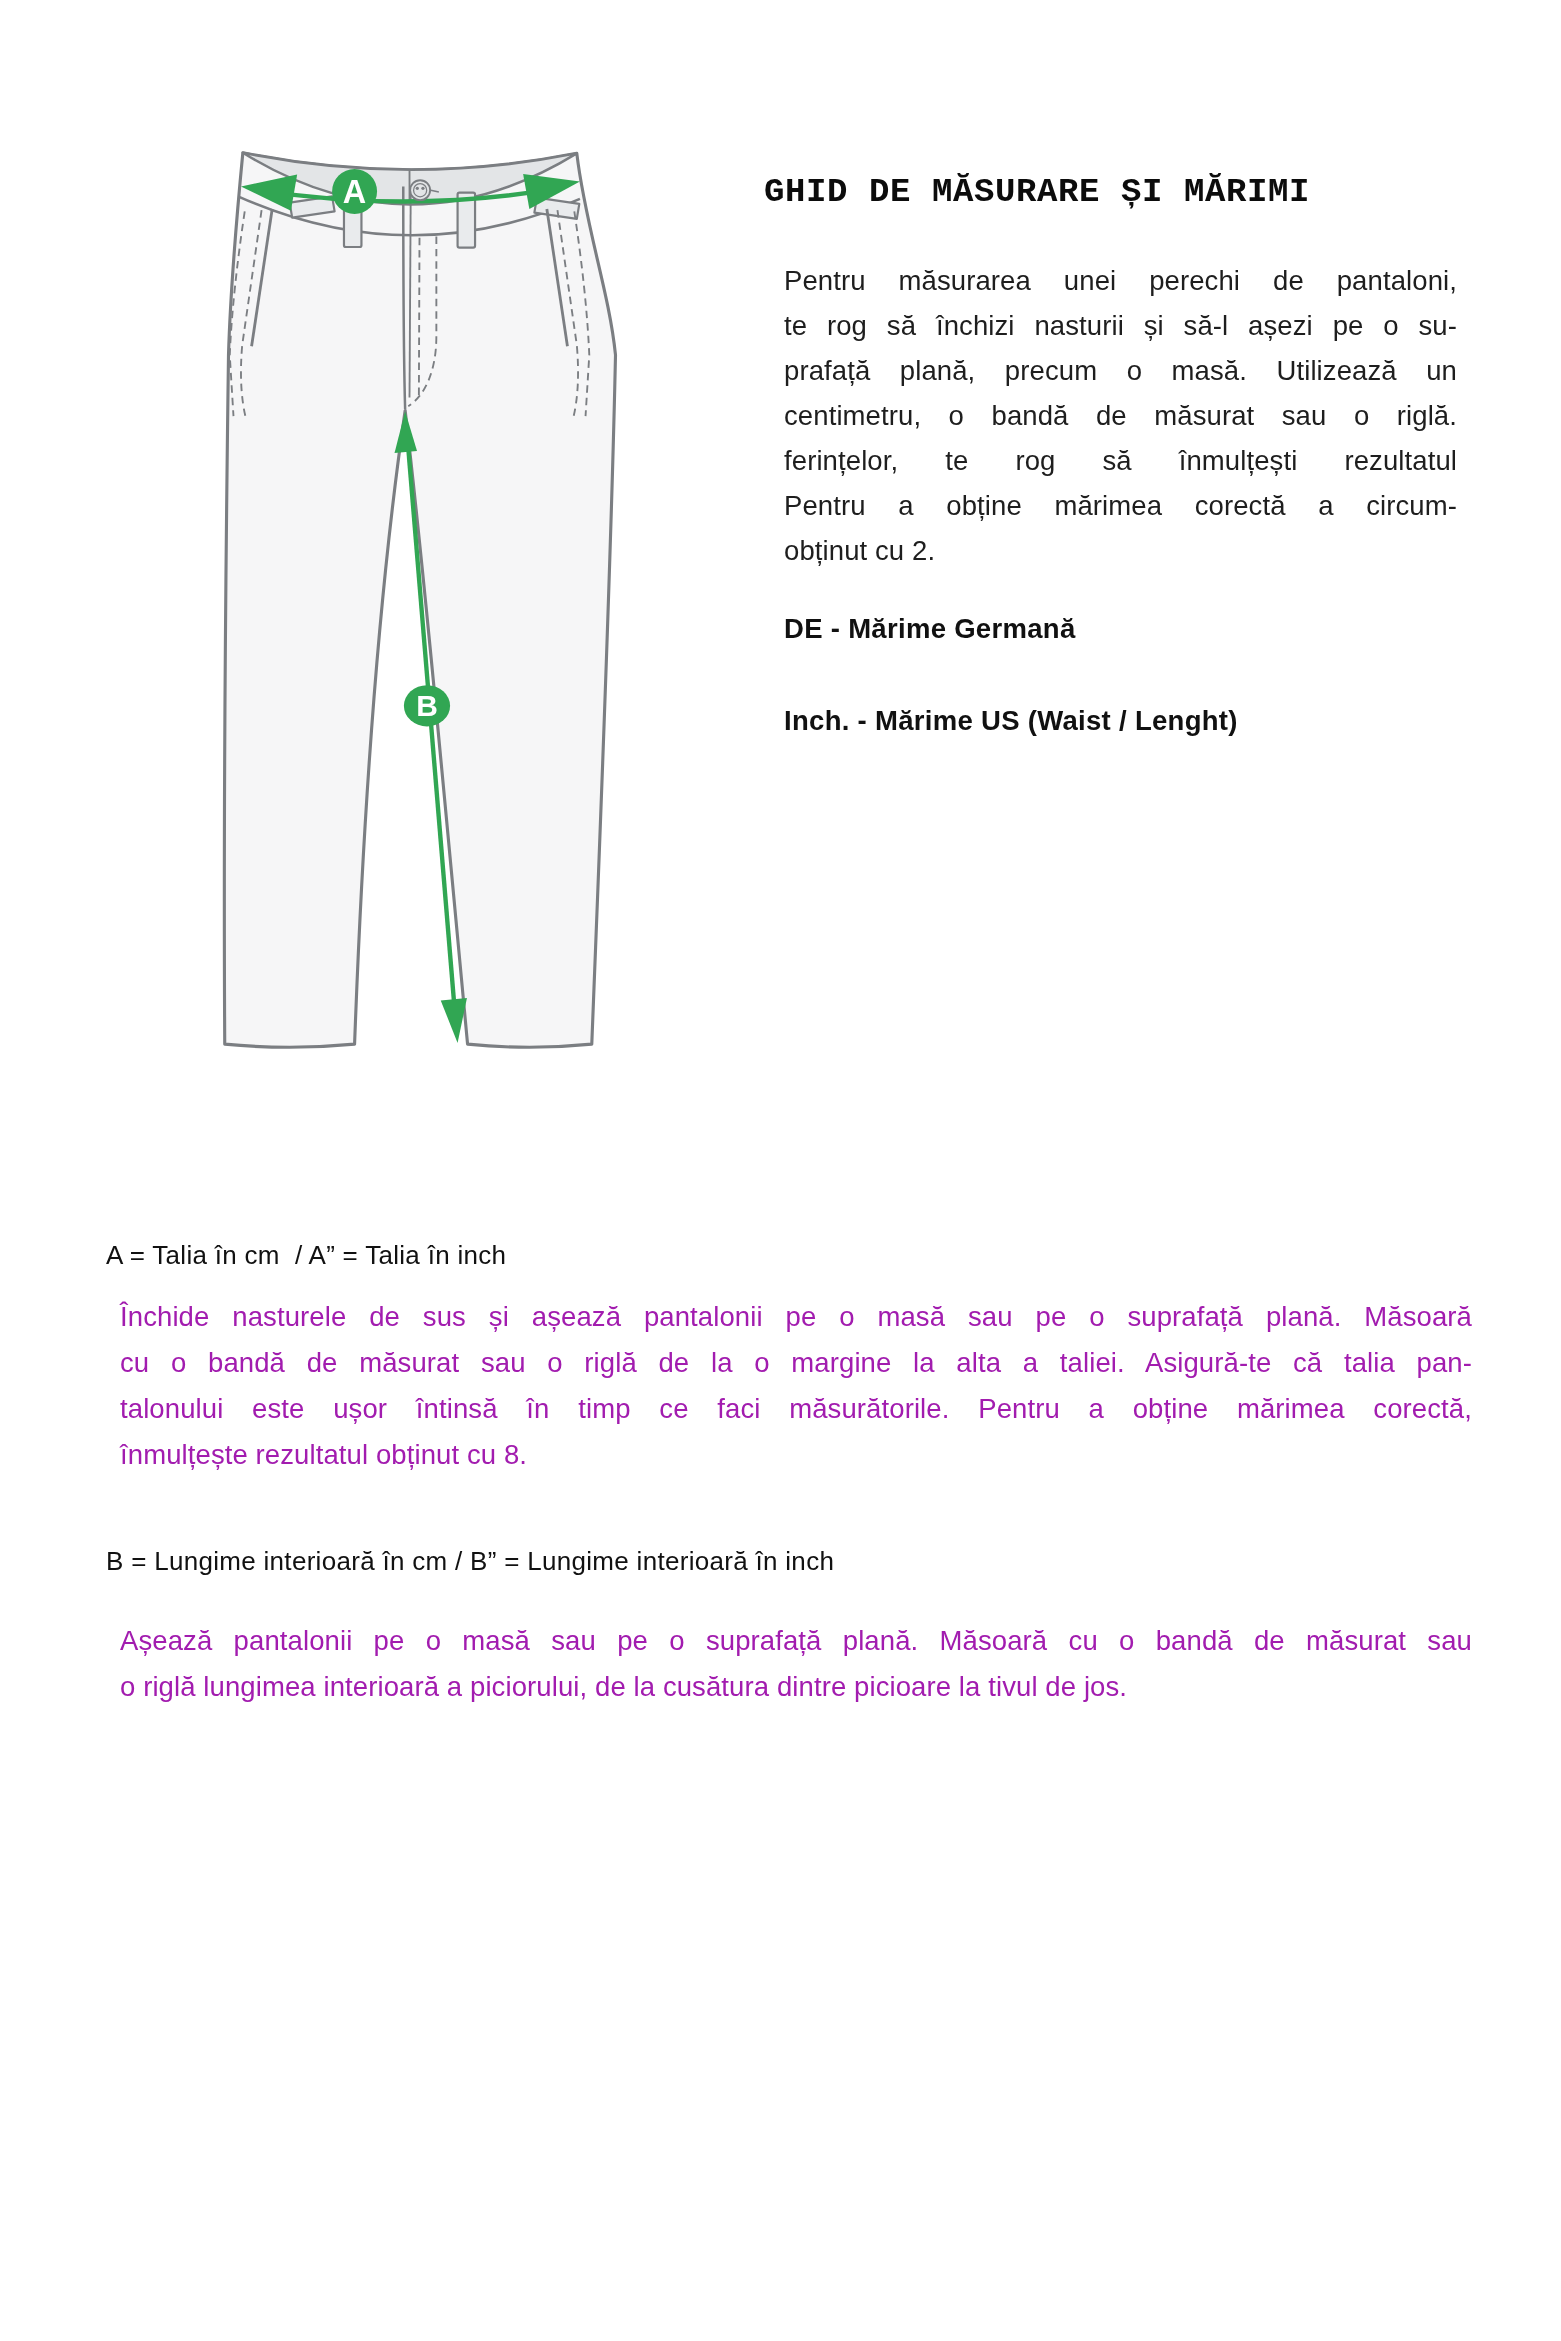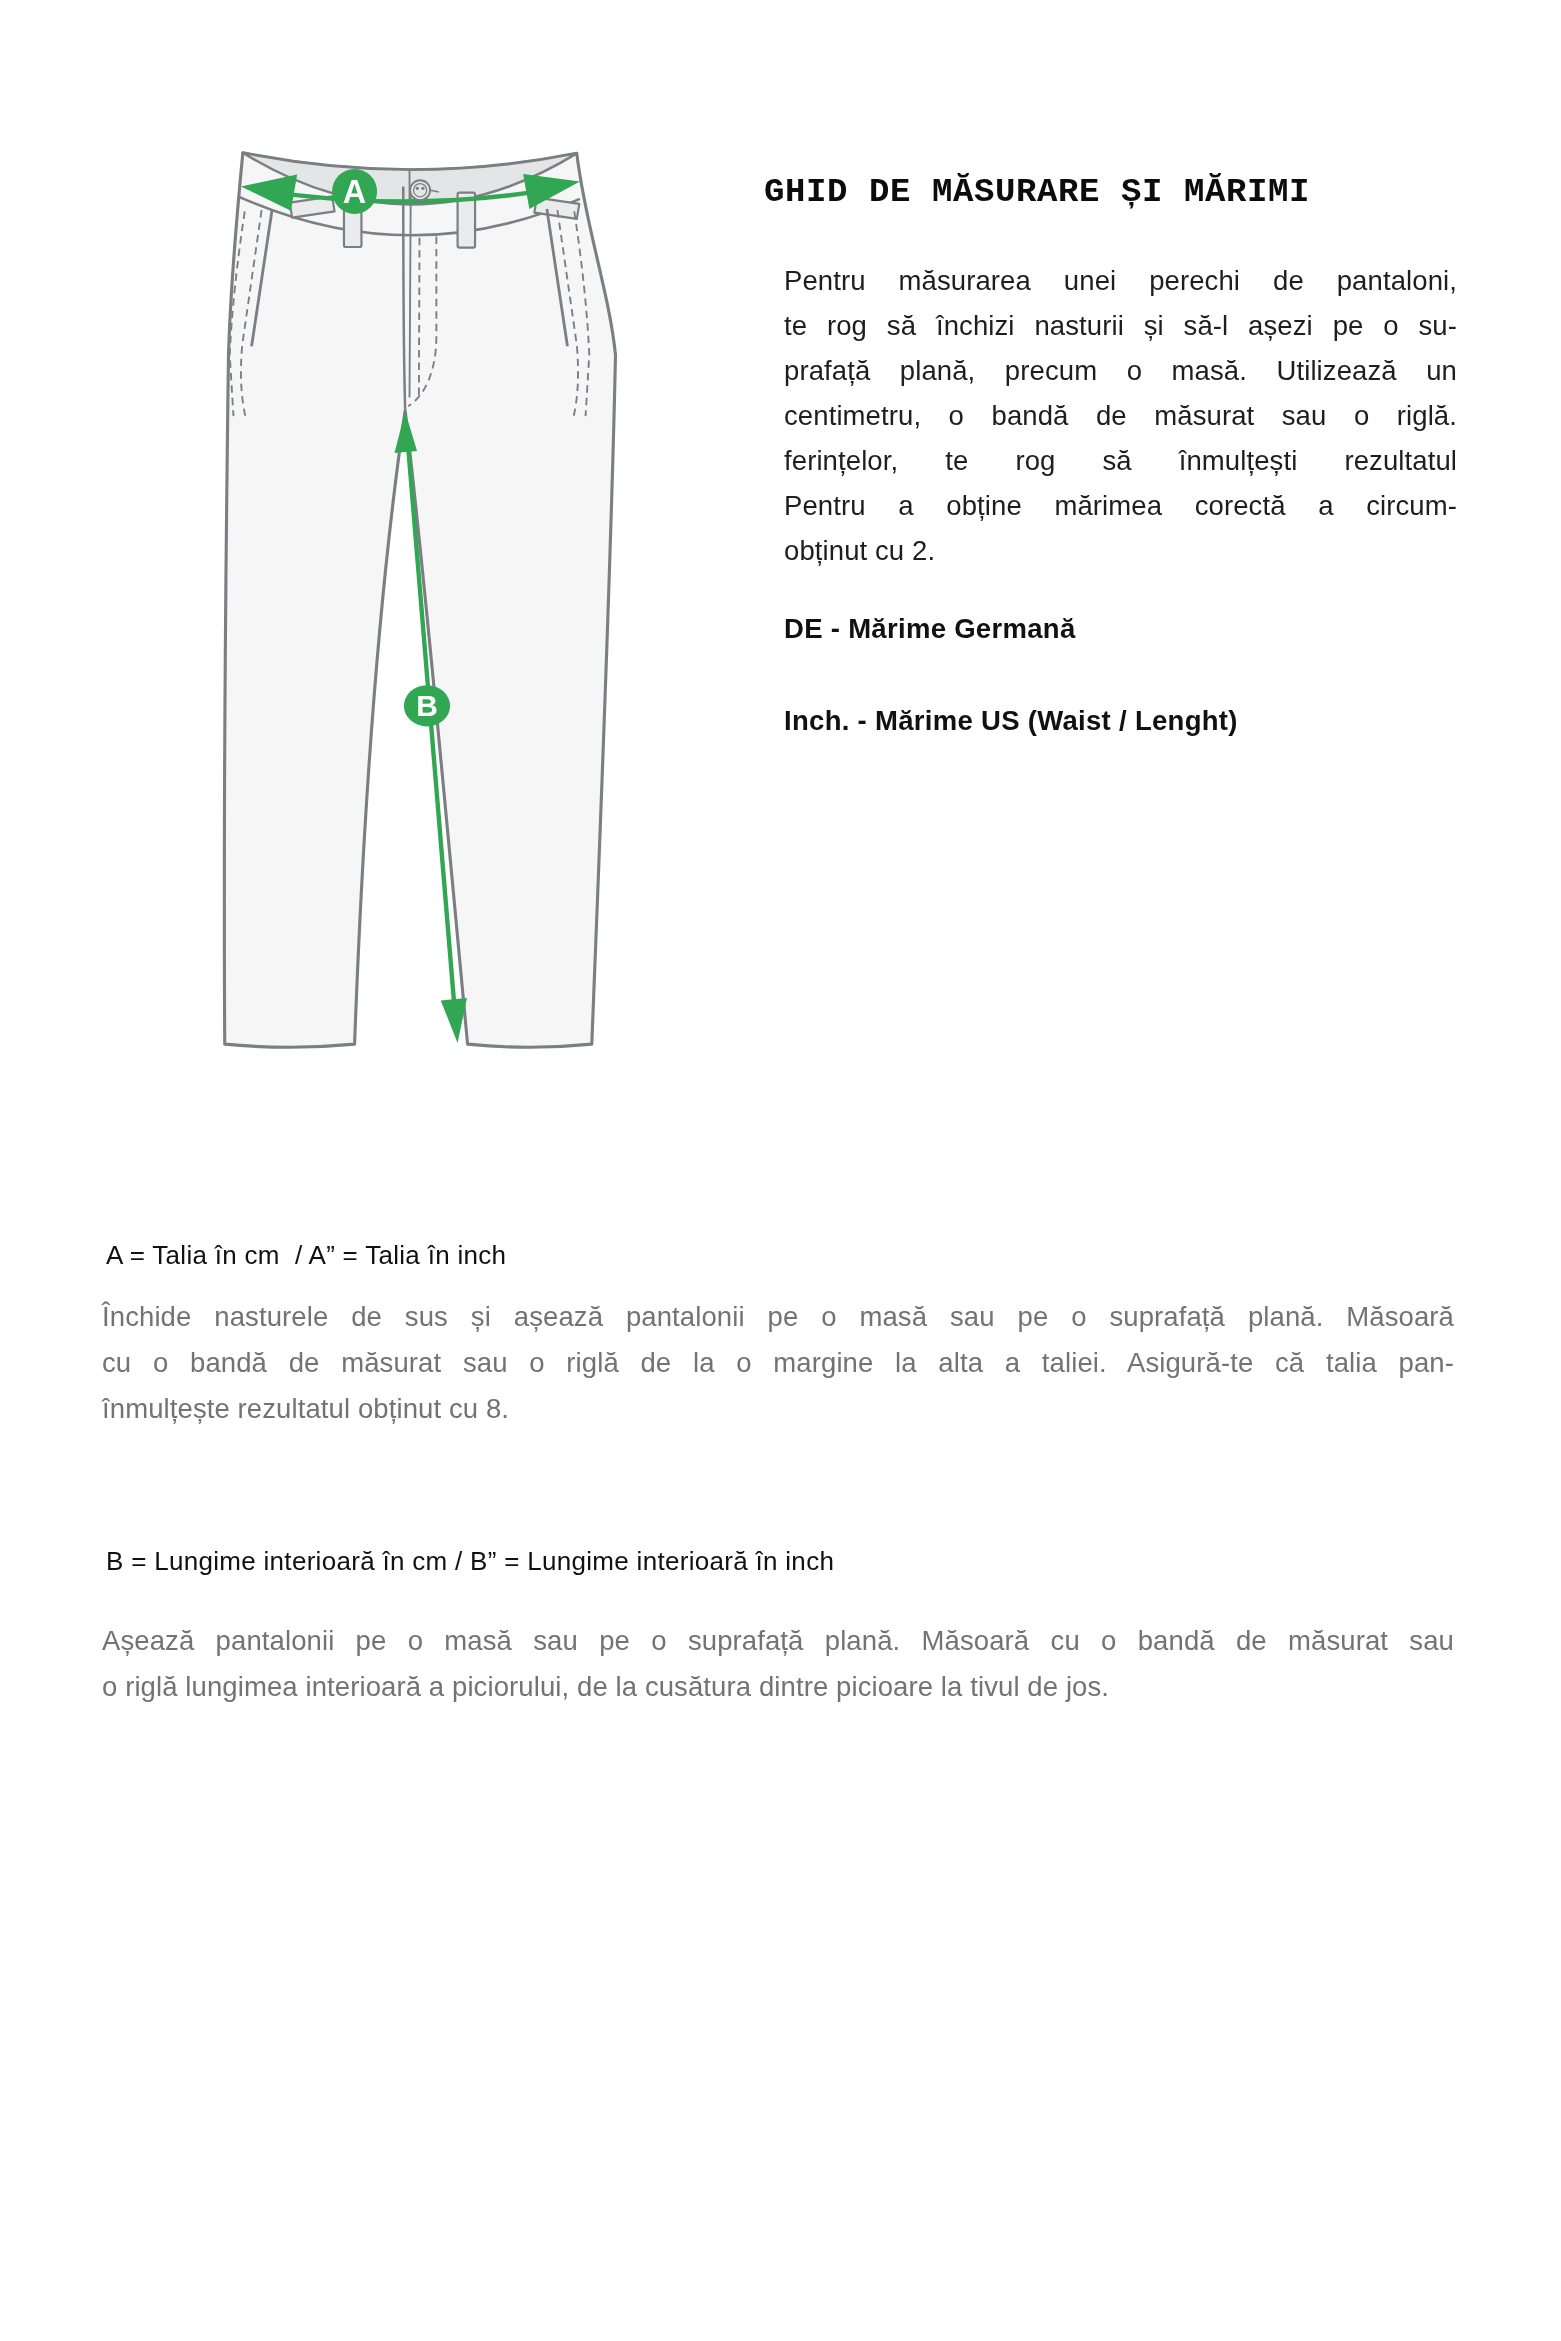--- a/index.html
+++ b/index.html
@@ -24,22 +24,22 @@
   }
   .blabel.de  { top:613px; }
   .blabel.inch{ top:705px; }
   .sec-heading {
     position:absolute; left:106px; font-size:26px; font-weight:normal; color:#111111;
     letter-spacing:0.3px; white-space:pre-wrap;
   }
   .sec-heading.a { top:1240px; }
   .sec-heading.b { top:1546px; }
   .sec-body {
-    position:absolute; left:102px; width:1352px;
-    font-size:27.5px; line-height:46px; color:#737373; letter-spacing:0.1px;
+    position:absolute; left:120px; width:1352px;
+    font-size:27.5px; line-height:46px; color:#a21caf; letter-spacing:0.1px;
   }
   .sec-body.a { top:1294px; }
   .sec-body.b { top:1618px; }
 </style>
 </head>
 <body>
 
 <div class="page">
 
   <div class="illustration">
@@ -127,20 +127,21 @@
     <span class="line">obținut cu 2.</span>
   </div>
 
   <div class="blabel de">DE - Mărime Germană</div>
   <div class="blabel inch">Inch. - Mărime US (Waist / Lenght)</div>
 
   <div class="sec-heading a">A = Talia în cm  / A” = Talia în inch</div>
   <div class="sec-body a">
     <span class="line j">Închide nasturele de sus și așează pantalonii pe o masă sau pe o suprafață plană. Măsoară</span>
     <span class="line j">cu o bandă de măsurat sau o riglă de la o margine la alta a taliei. Asigură-te că talia pan-</span>
+    <span class="line j">talonului este ușor întinsă în timp ce faci măsurătorile. Pentru a obține mărimea corectă,</span>
     <span class="line">înmulțește rezultatul obținut cu 8.</span>
   </div>
 
   <div class="sec-heading b">B = Lungime interioară în cm / B” = Lungime interioară în inch</div>
   <div class="sec-body b">
     <span class="line j">Așează pantalonii pe o masă sau pe o suprafață plană. Măsoară cu o bandă de măsurat sau</span>
     <span class="line">o riglă lungimea interioară a piciorului, de la cusătura dintre picioare la tivul de jos.</span>
   </div>
 
 </div>

